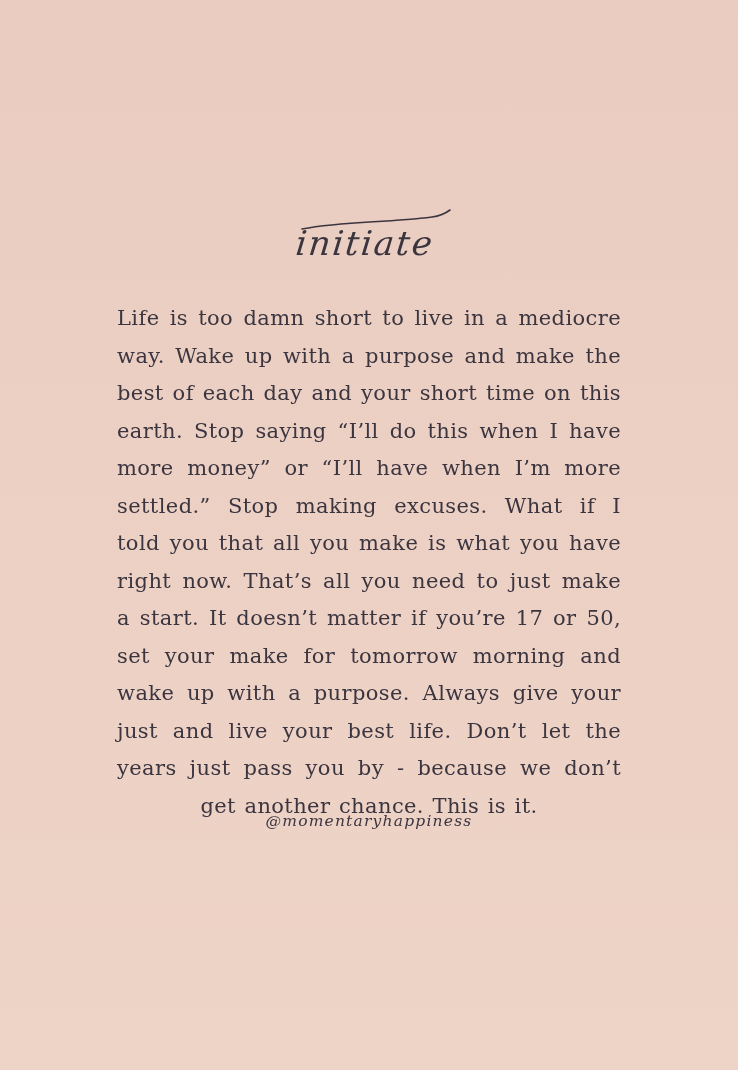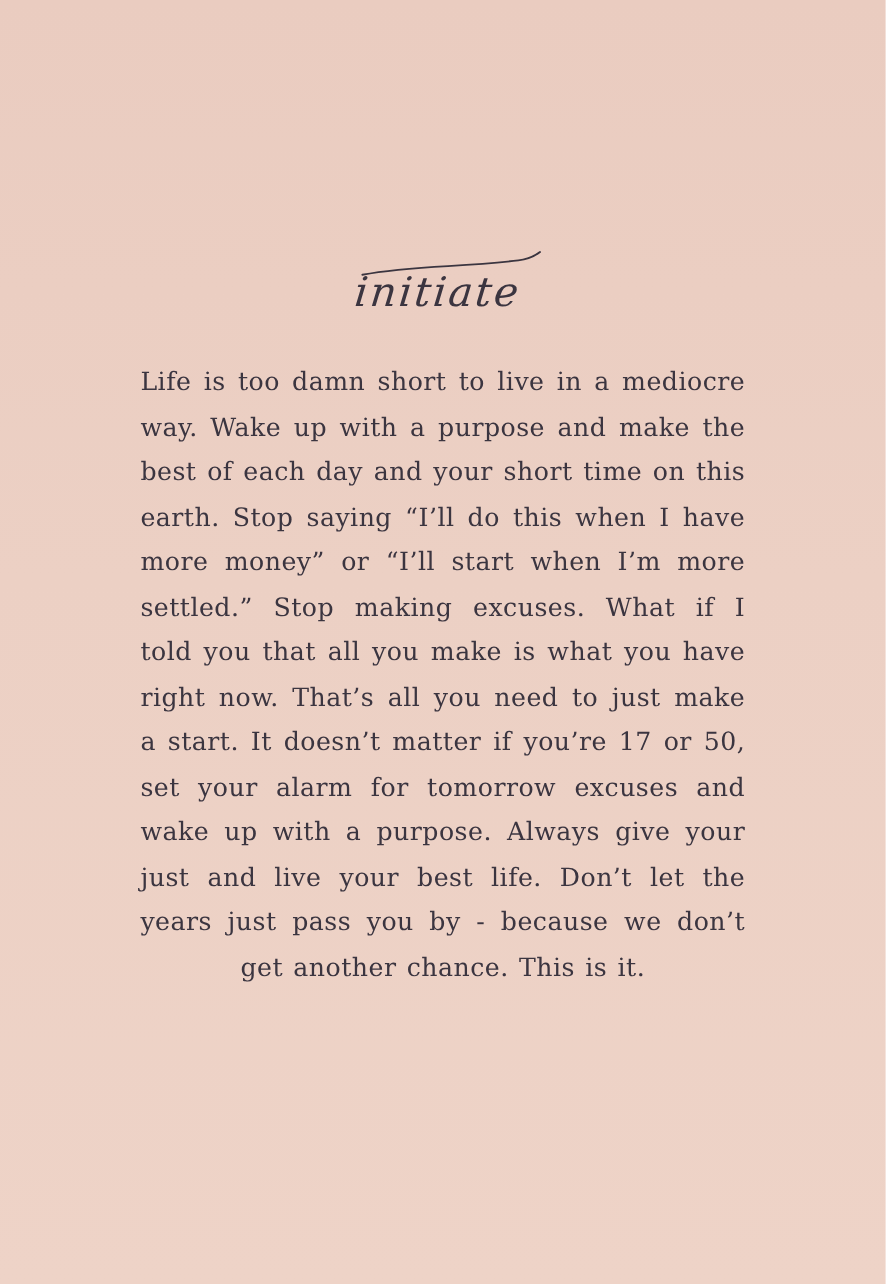--- a/index.html
+++ b/index.html
@@ -65,26 +65,27 @@
       <text x="105" y="50" text-anchor="middle" font-family="DejaVu Serif, serif" font-style="italic" font-size="34" letter-spacing="2" fill="#3b3540" transform="skewX(-6)">initiate</text>
       <path d="M 38 24 C 80 16, 120 18, 168 12 C 176 11, 182 8, 186 5" stroke="#3b3540" stroke-width="1.6" fill="none" stroke-linecap="round"></path>
     </svg>
   </div>
 
   <div class="quote-block" style="color:#3b3540;">
       <div class="quote-line">Life is too damn short to live in a mediocre</div>
       <div class="quote-line">way. Wake up with a purpose and make the</div>
       <div class="quote-line">best of each day and your short time on this</div>
       <div class="quote-line">earth. Stop saying “I’ll do this when I have</div>
-      <div class="quote-line">more money” or “I’ll start when I’m more</div>
+      <div class="quote-line">more money” or “I’ll have when I’m more</div>
       <div class="quote-line">settled.” Stop making excuses. What if I</div>
       <div class="quote-line">told you that all you make is what you have</div>
       <div class="quote-line">right now. That’s all you need to just make</div>
       <div class="quote-line">a start. It doesn’t matter if you’re 17 or 50,</div>
-      <div class="quote-line">set your alarm for tomorrow excuses and</div>
+      <div class="quote-line">set your make for tomorrow morning and</div>
       <div class="quote-line">wake up with a purpose. Always give your</div>
       <div class="quote-line">just and live your best life. Don’t let the</div>
       <div class="quote-line">years just pass you by -  because we don’t</div>
       <div class="quote-line last">get another chance. This is it.</div>
     </div>
 
+  <div class="handle" style="color:#3b3540;">@momentaryhappiness</div>
 
 </div>
 
 </body></html>

